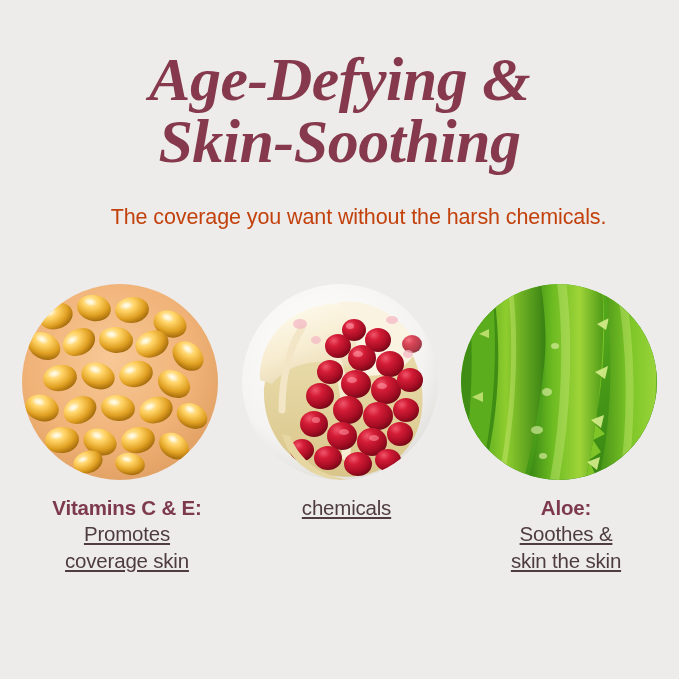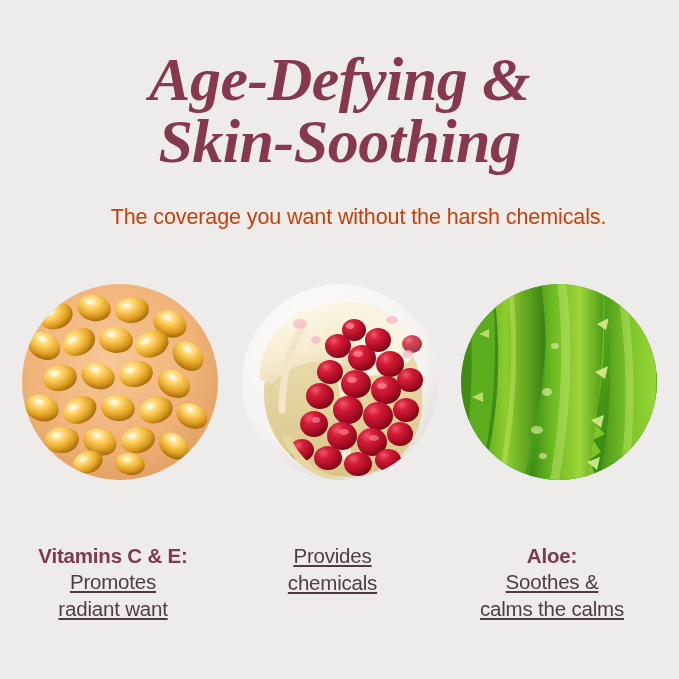--- a/index.html
+++ b/index.html
@@ -65,22 +65,21 @@
     width: 679px;
     display: flex;
     justify-content: space-between;
     padding: 0 22px;
     box-sizing: border-box;
   }
   .column {
     width: 196px;
     display: flex;
     flex-direction: column;
-    align-items: flex-end;
-    gap: 48px;
+    align-items: flex-start;
   }
 
   .circle {
     width: 196px;
     height: 196px;
     border-radius: 50%;
     overflow: hidden;
     position: relative;
     flex: none;
   }
@@ -243,21 +242,21 @@
                 <ellipse rx="15" ry="11" fill="url(#cap)"></ellipse>
                 <ellipse cx="-4" cy="-4" rx="6" ry="3" fill="url(#capHi)"></ellipse>
               </g>
           </g>
         </svg>
       </div>
       <div class="caption">
         <span class="cap-title">Vitamins C &amp; E:</span>
         <span class="cap-body">
           <span class="cap-line">Promotes</span>
-          <span class="cap-line">radiant want</span>
+          <span class="cap-line">coverage skin</span>
         </span>
       </div>
     </div>
 
     <div class="column">
       <div class="circle">
         <svg width="196" height="196" viewBox="0 0 196 196" aria-hidden="true">
           <defs>
             <radialGradient id="pbg" cx="42%" cy="34%" r="74%">
               <stop offset="0%" stop-color="#ffffff"></stop>
@@ -335,21 +334,20 @@
               <ellipse cx="150" cy="36" rx="6" ry="4"></ellipse>
               <ellipse cx="166" cy="70" rx="5" ry="4"></ellipse>
             </g>
 
             <path d="M40 150 C48 182 78 198 108 196 C78 192 58 176 48 152 Z" fill="#e6d6a2"></path>
           </g>
         </svg>
       </div>
       <div class="caption">
         <span class="cap-body">
-          <span class="cap-line">Provides</span>
           <span class="cap-line">chemicals</span>
         </span>
       </div>
     </div>
 
     <div class="column">
       <div class="circle">
         <svg width="196" height="196" viewBox="0 0 196 196" aria-hidden="true">
           <defs>
             <linearGradient id="abg" x1="0%" y1="0%" x2="100%" y2="100%">
@@ -412,19 +410,19 @@
             <path d="M160 6 C170 60 172 134 162 200" stroke="#d0ea7c" stroke-width="8" fill="none" opacity="0.38"></path>
 
             <path d="M192 -10 L212 -10 L212 210 L186 210 C196 140 198 58 192 -10 Z" fill="#3c8c14" opacity="0.55"></path>
           </g>
         </svg>
       </div>
       <div class="caption">
         <span class="cap-title">Aloe:</span>
         <span class="cap-body">
           <span class="cap-line">Soothes &amp;</span>
-          <span class="cap-line">calms the calms</span>
+          <span class="cap-line">skin the skin</span>
         </span>
       </div>
     </div>
 
   </div>
 </div>
 
 </body></html>

